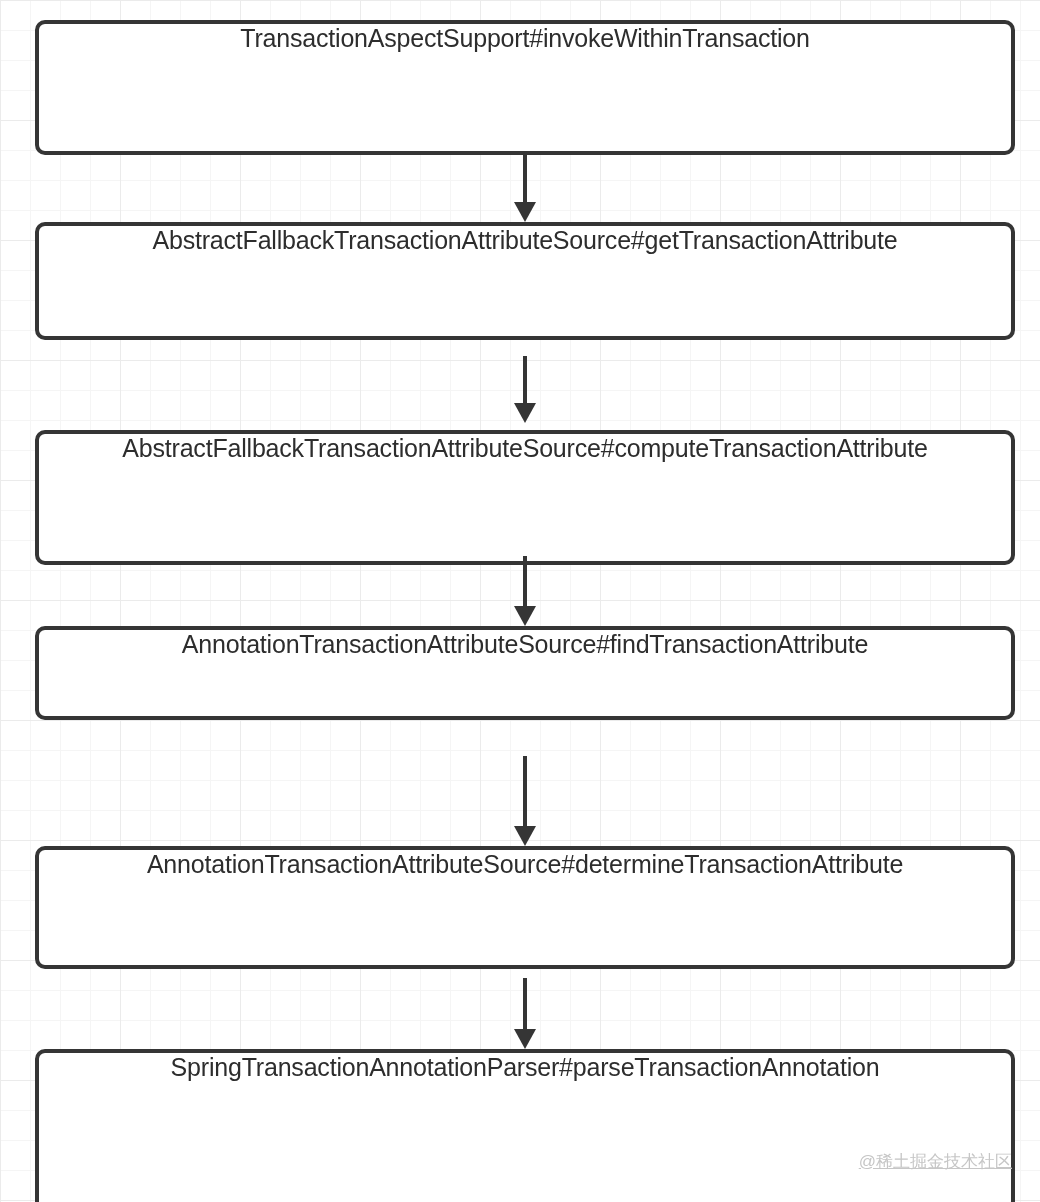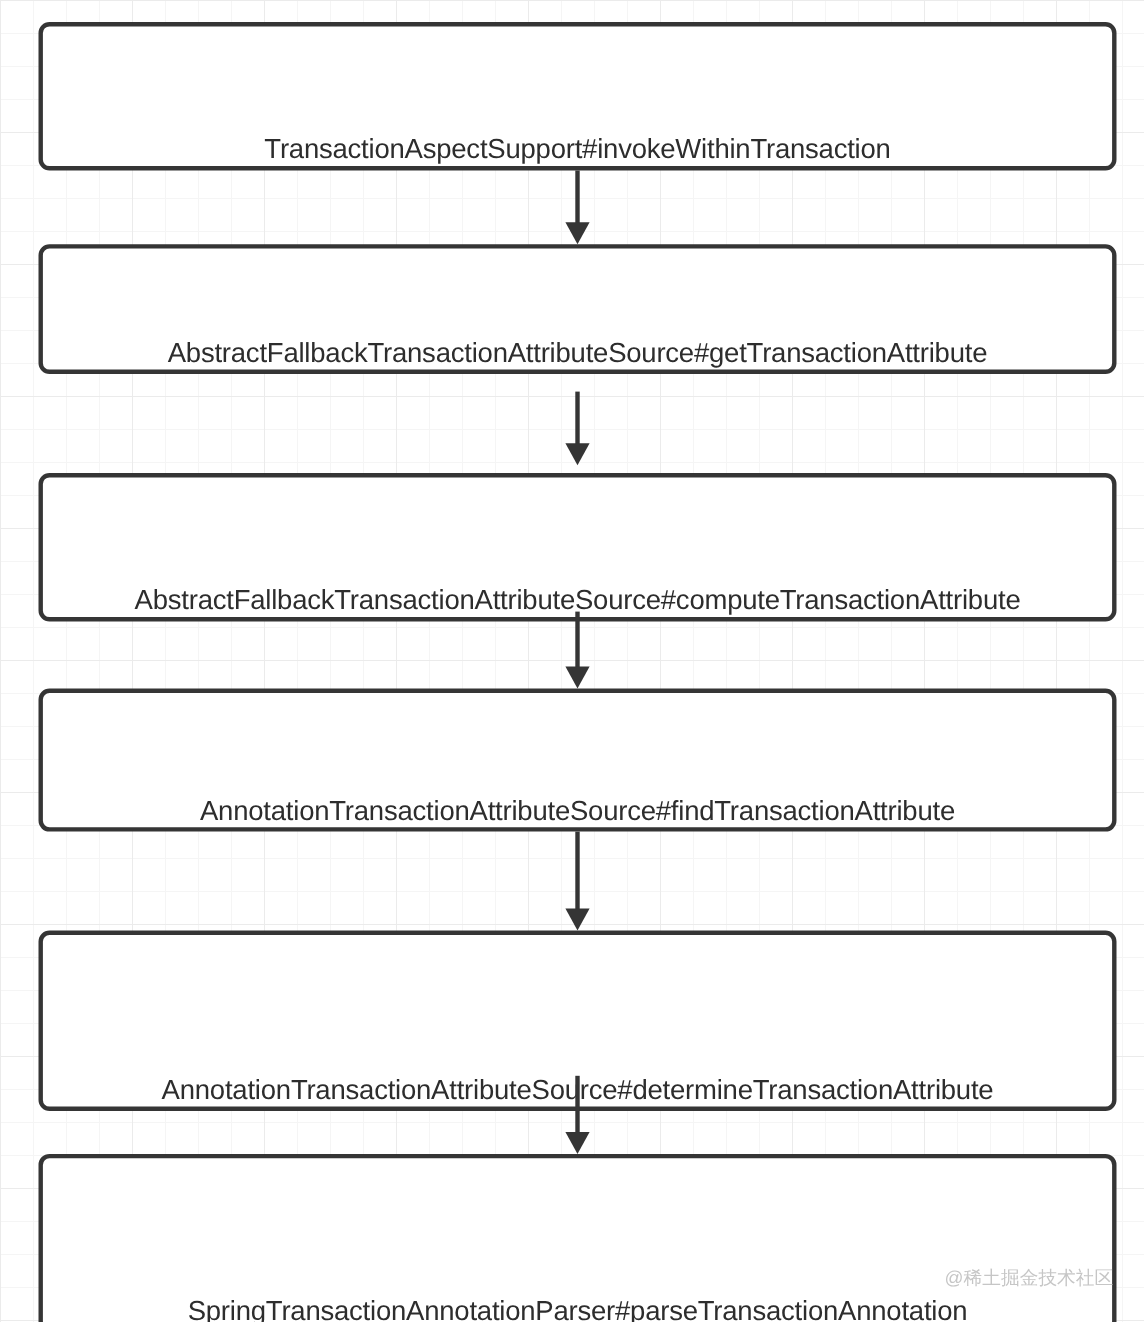--- a/index.html
+++ b/index.html
@@ -19,21 +19,21 @@
   }
   .node {
     position: absolute;
     left: 35px;
     width: 980px;
     box-sizing: border-box;
     background: var(--node-fill, #ffffff);
     border: 4px solid var(--node-border, #353535);
     border-radius: 10px;
     display: flex;
-    align-items: flex-end;
+    align-items: flex-start;
     justify-content: center;
   }
   .node-label {
     font-size: 25px;
     letter-spacing: -0.2px;
     color: var(--text, #2d2d2d);
     white-space: nowrap;
   }
   .arrow {
     position: absolute;
@@ -57,20 +57,21 @@
     border-left: 11px solid transparent;
     border-right: 11px solid transparent;
     border-top: 20px solid var(--arrow, #353535);
   }
   .watermark {
     position: absolute;
     top: 1150px;
     right: 28px;
     font-size: 17px;
     color: var(--watermark, #c6c6c6);
+    text-decoration: underline;
   }
 </style>
 </head>
 <body>
 
 <div class="canvas">
 
   <div class="node" style="top:20px;height:135px">
     <span class="node-label">TransactionAspectSupport#invokeWithinTransaction</span>
   </div>
@@ -91,30 +92,30 @@
 
   <div class="node" style="top:430px;height:135px">
     <span class="node-label">AbstractFallbackTransactionAttributeSource#computeTransactionAttribute</span>
   </div>
 
   <div class="arrow" style="top:556px;height:70px">
     <div class="arrow-shaft"></div>
     <div class="arrow-head"></div>
   </div>
 
-  <div class="node" style="top:626px;height:130px">
+  <div class="node" style="top:626px;height:94px">
     <span class="node-label">AnnotationTransactionAttributeSource#findTransactionAttribute</span>
   </div>
 
   <div class="arrow" style="top:756px;height:90px">
     <div class="arrow-shaft"></div>
     <div class="arrow-head"></div>
   </div>
 
-  <div class="node" style="top:846px;height:164px">
+  <div class="node" style="top:846px;height:123px">
     <span class="node-label">AnnotationTransactionAttributeSource#determineTransactionAttribute</span>
   </div>
 
   <div class="arrow" style="top:978px;height:71px">
     <div class="arrow-shaft"></div>
     <div class="arrow-head"></div>
   </div>
 
   <div class="node" style="top:1049px;height:162px">
     <span class="node-label">SpringTransactionAnnotationParser#parseTransactionAnnotation</span>

